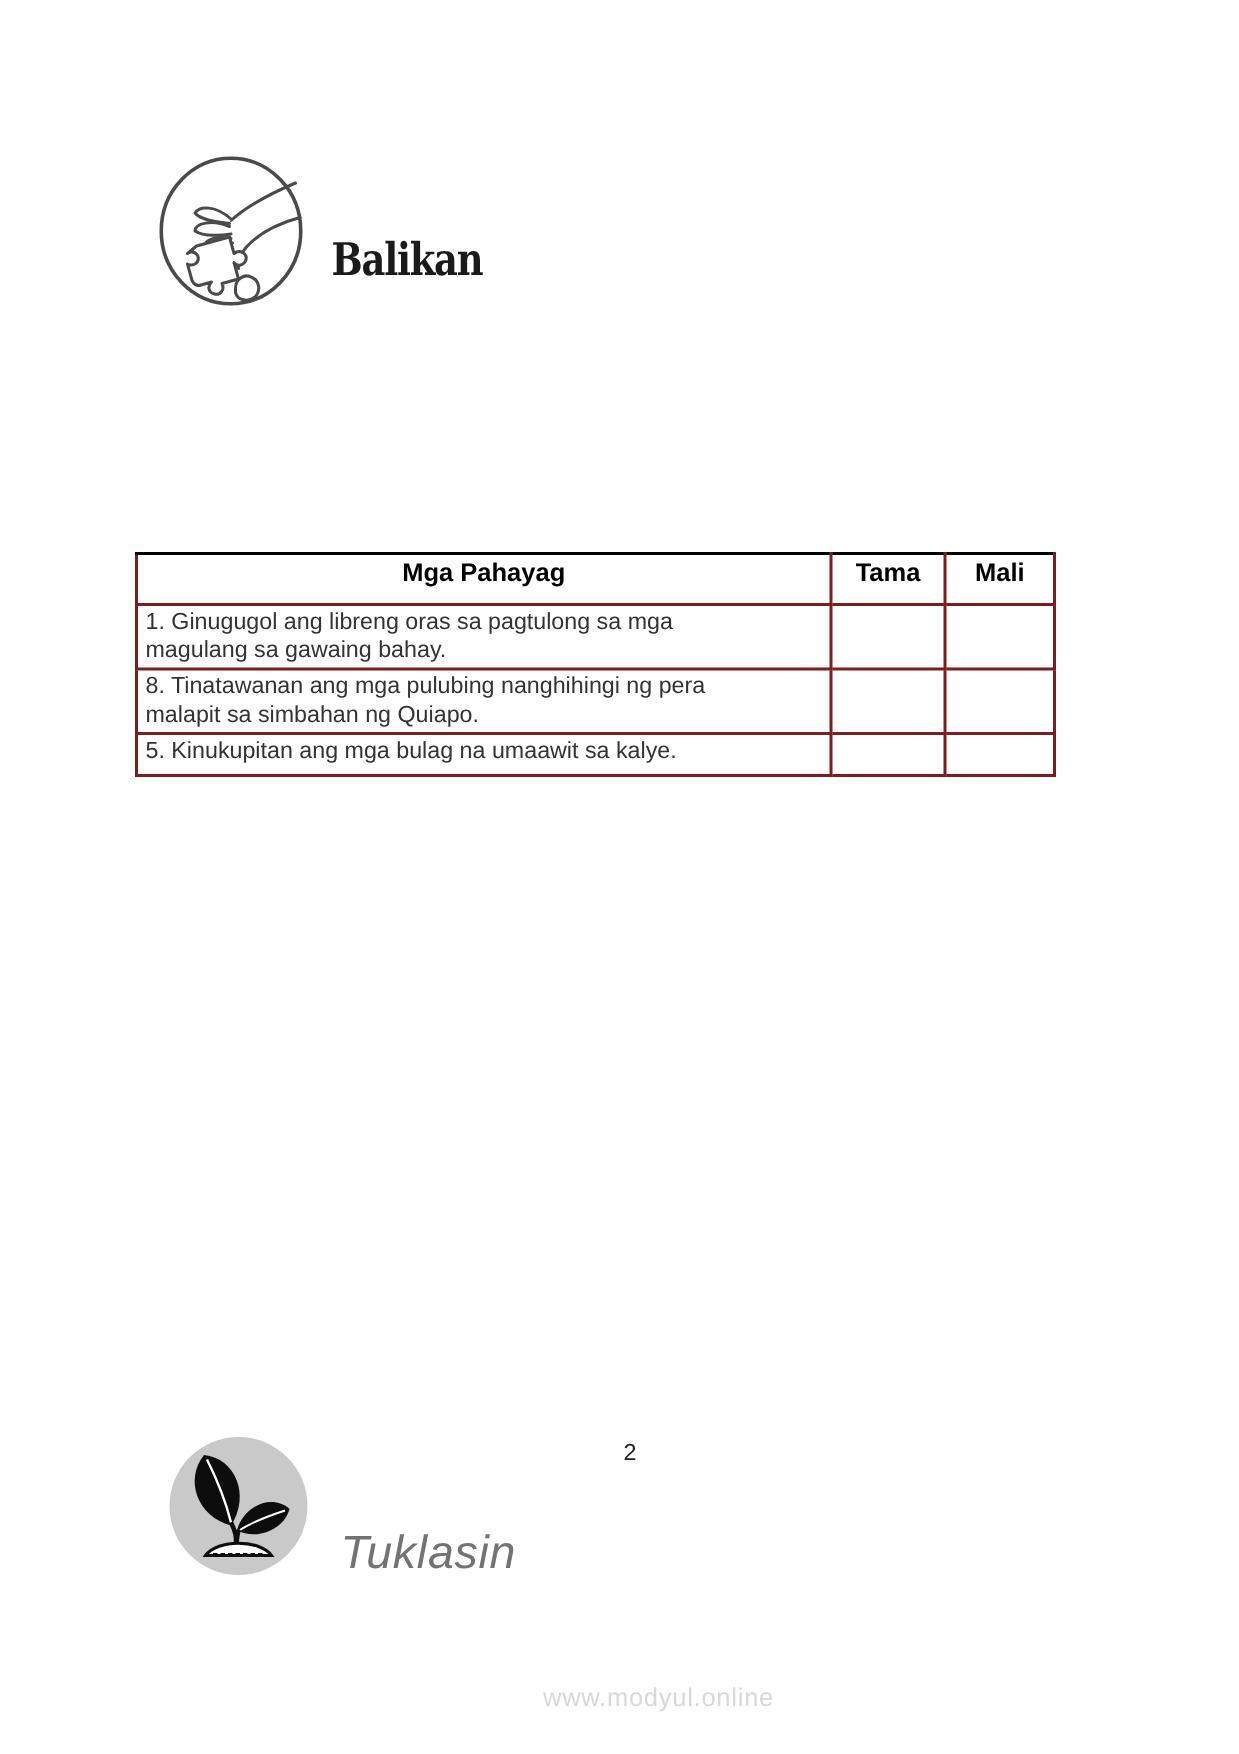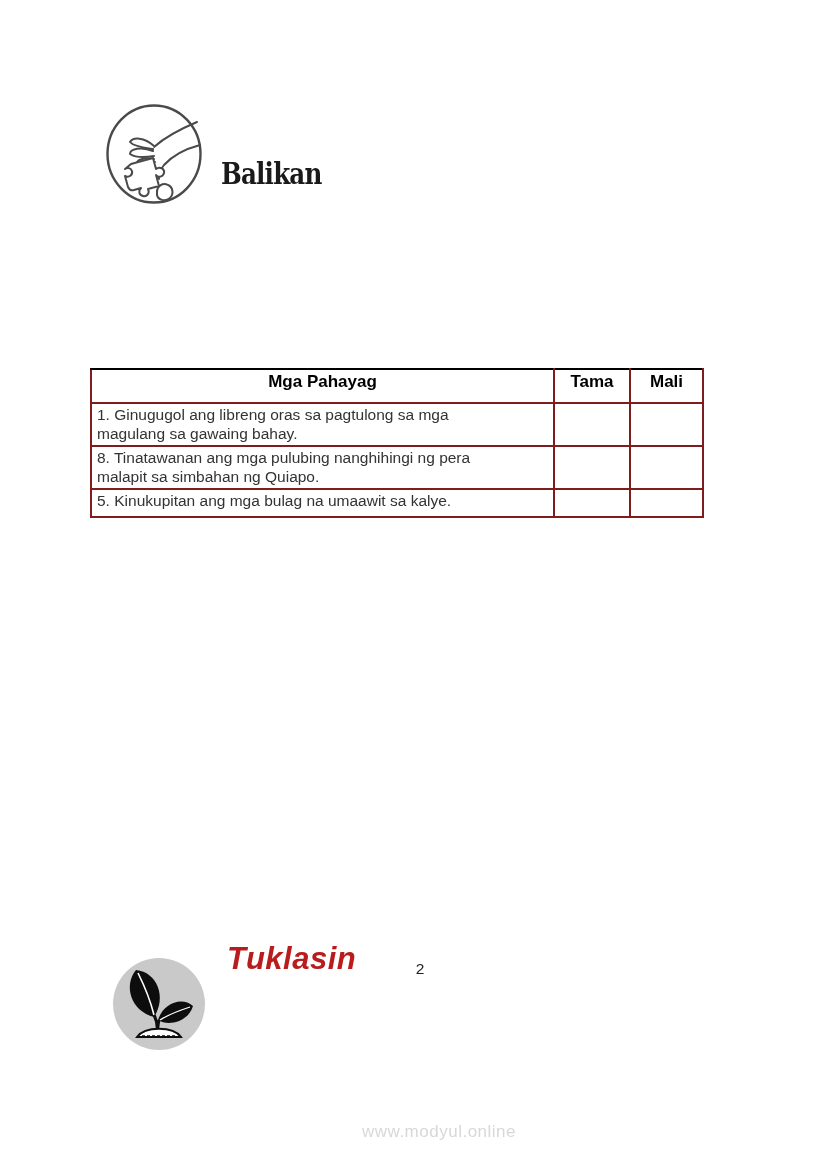--- a/index.html
+++ b/index.html
@@ -96,25 +96,25 @@
   .tuklasin-icon {
     position: absolute;
     left: 112px;
     top: 957px;
     width: 94px;
     height: 94px;
   }
   .tuklasin-label {
     position: absolute;
     left: 227px;
-    top: 941px;
+    top: 1017px;
     font-size: 31px;
-    font-weight: 700;
+    font-weight: 400;
     font-style: italic;
-    color: #b91c1c;
+    color: #737373;
     letter-spacing: 0.5px;
     white-space: nowrap;
   }
 
   
   .footer-url {
     position: absolute;
     left: 0;
     top: 1122px;
     width: 826px;

